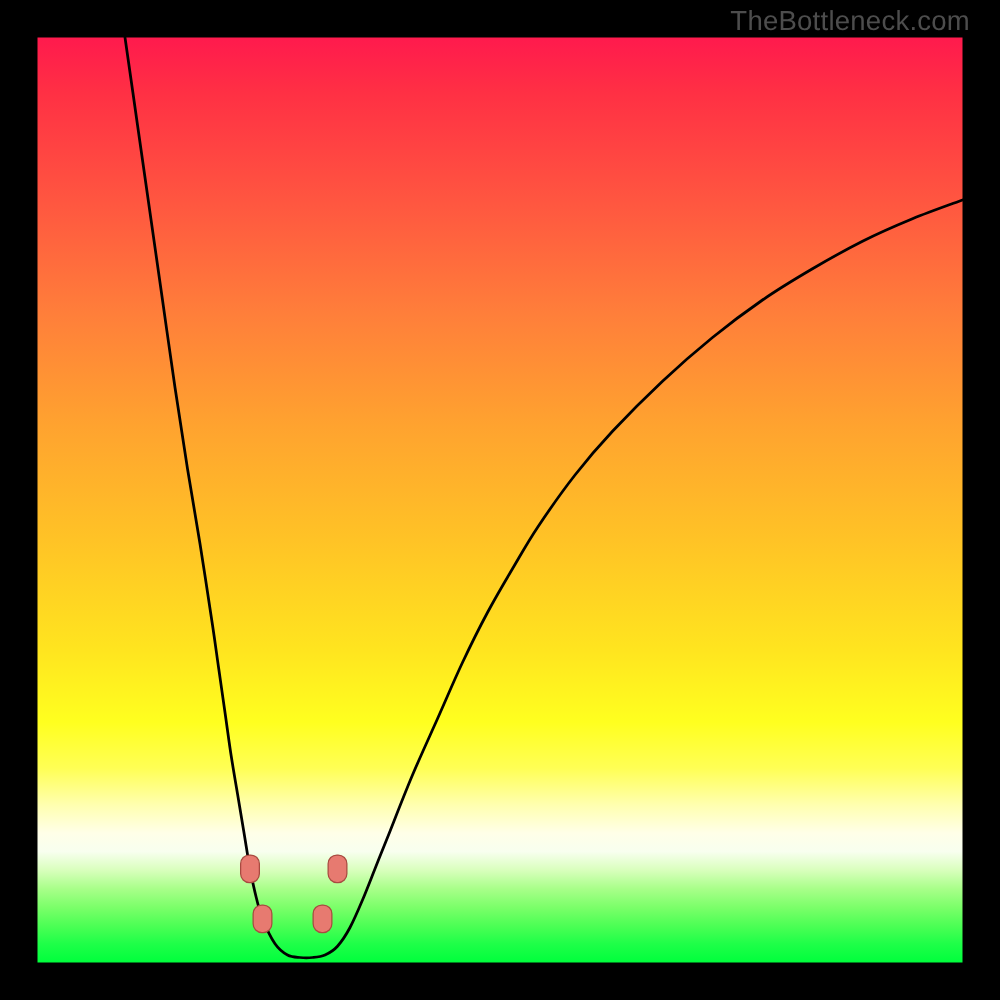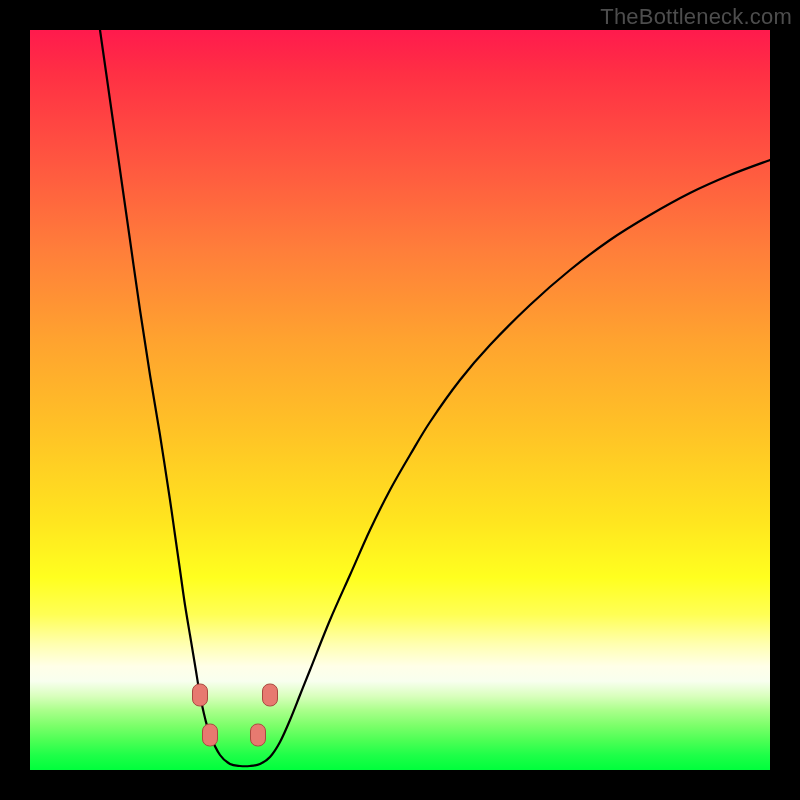--- a/index.html
+++ b/index.html
@@ -34,21 +34,21 @@
       #a9ff8a 92%,
       #7cff6a 94%,
       #4dff55 96%,
       #1eff48 98%,
       #00ff3c 100%
     );
   }
   .attribution {
     position: absolute;
     top: 4px;
-    right: 8px;
+    right: 24px;
     color: #4d4d4d;
     font-size: 22px;
     font-weight: 500;
     letter-spacing: 0.2px;
   }
   svg.plot {
     position: absolute;
     left: 30px;
     top: 30px;
     width: 740px;

